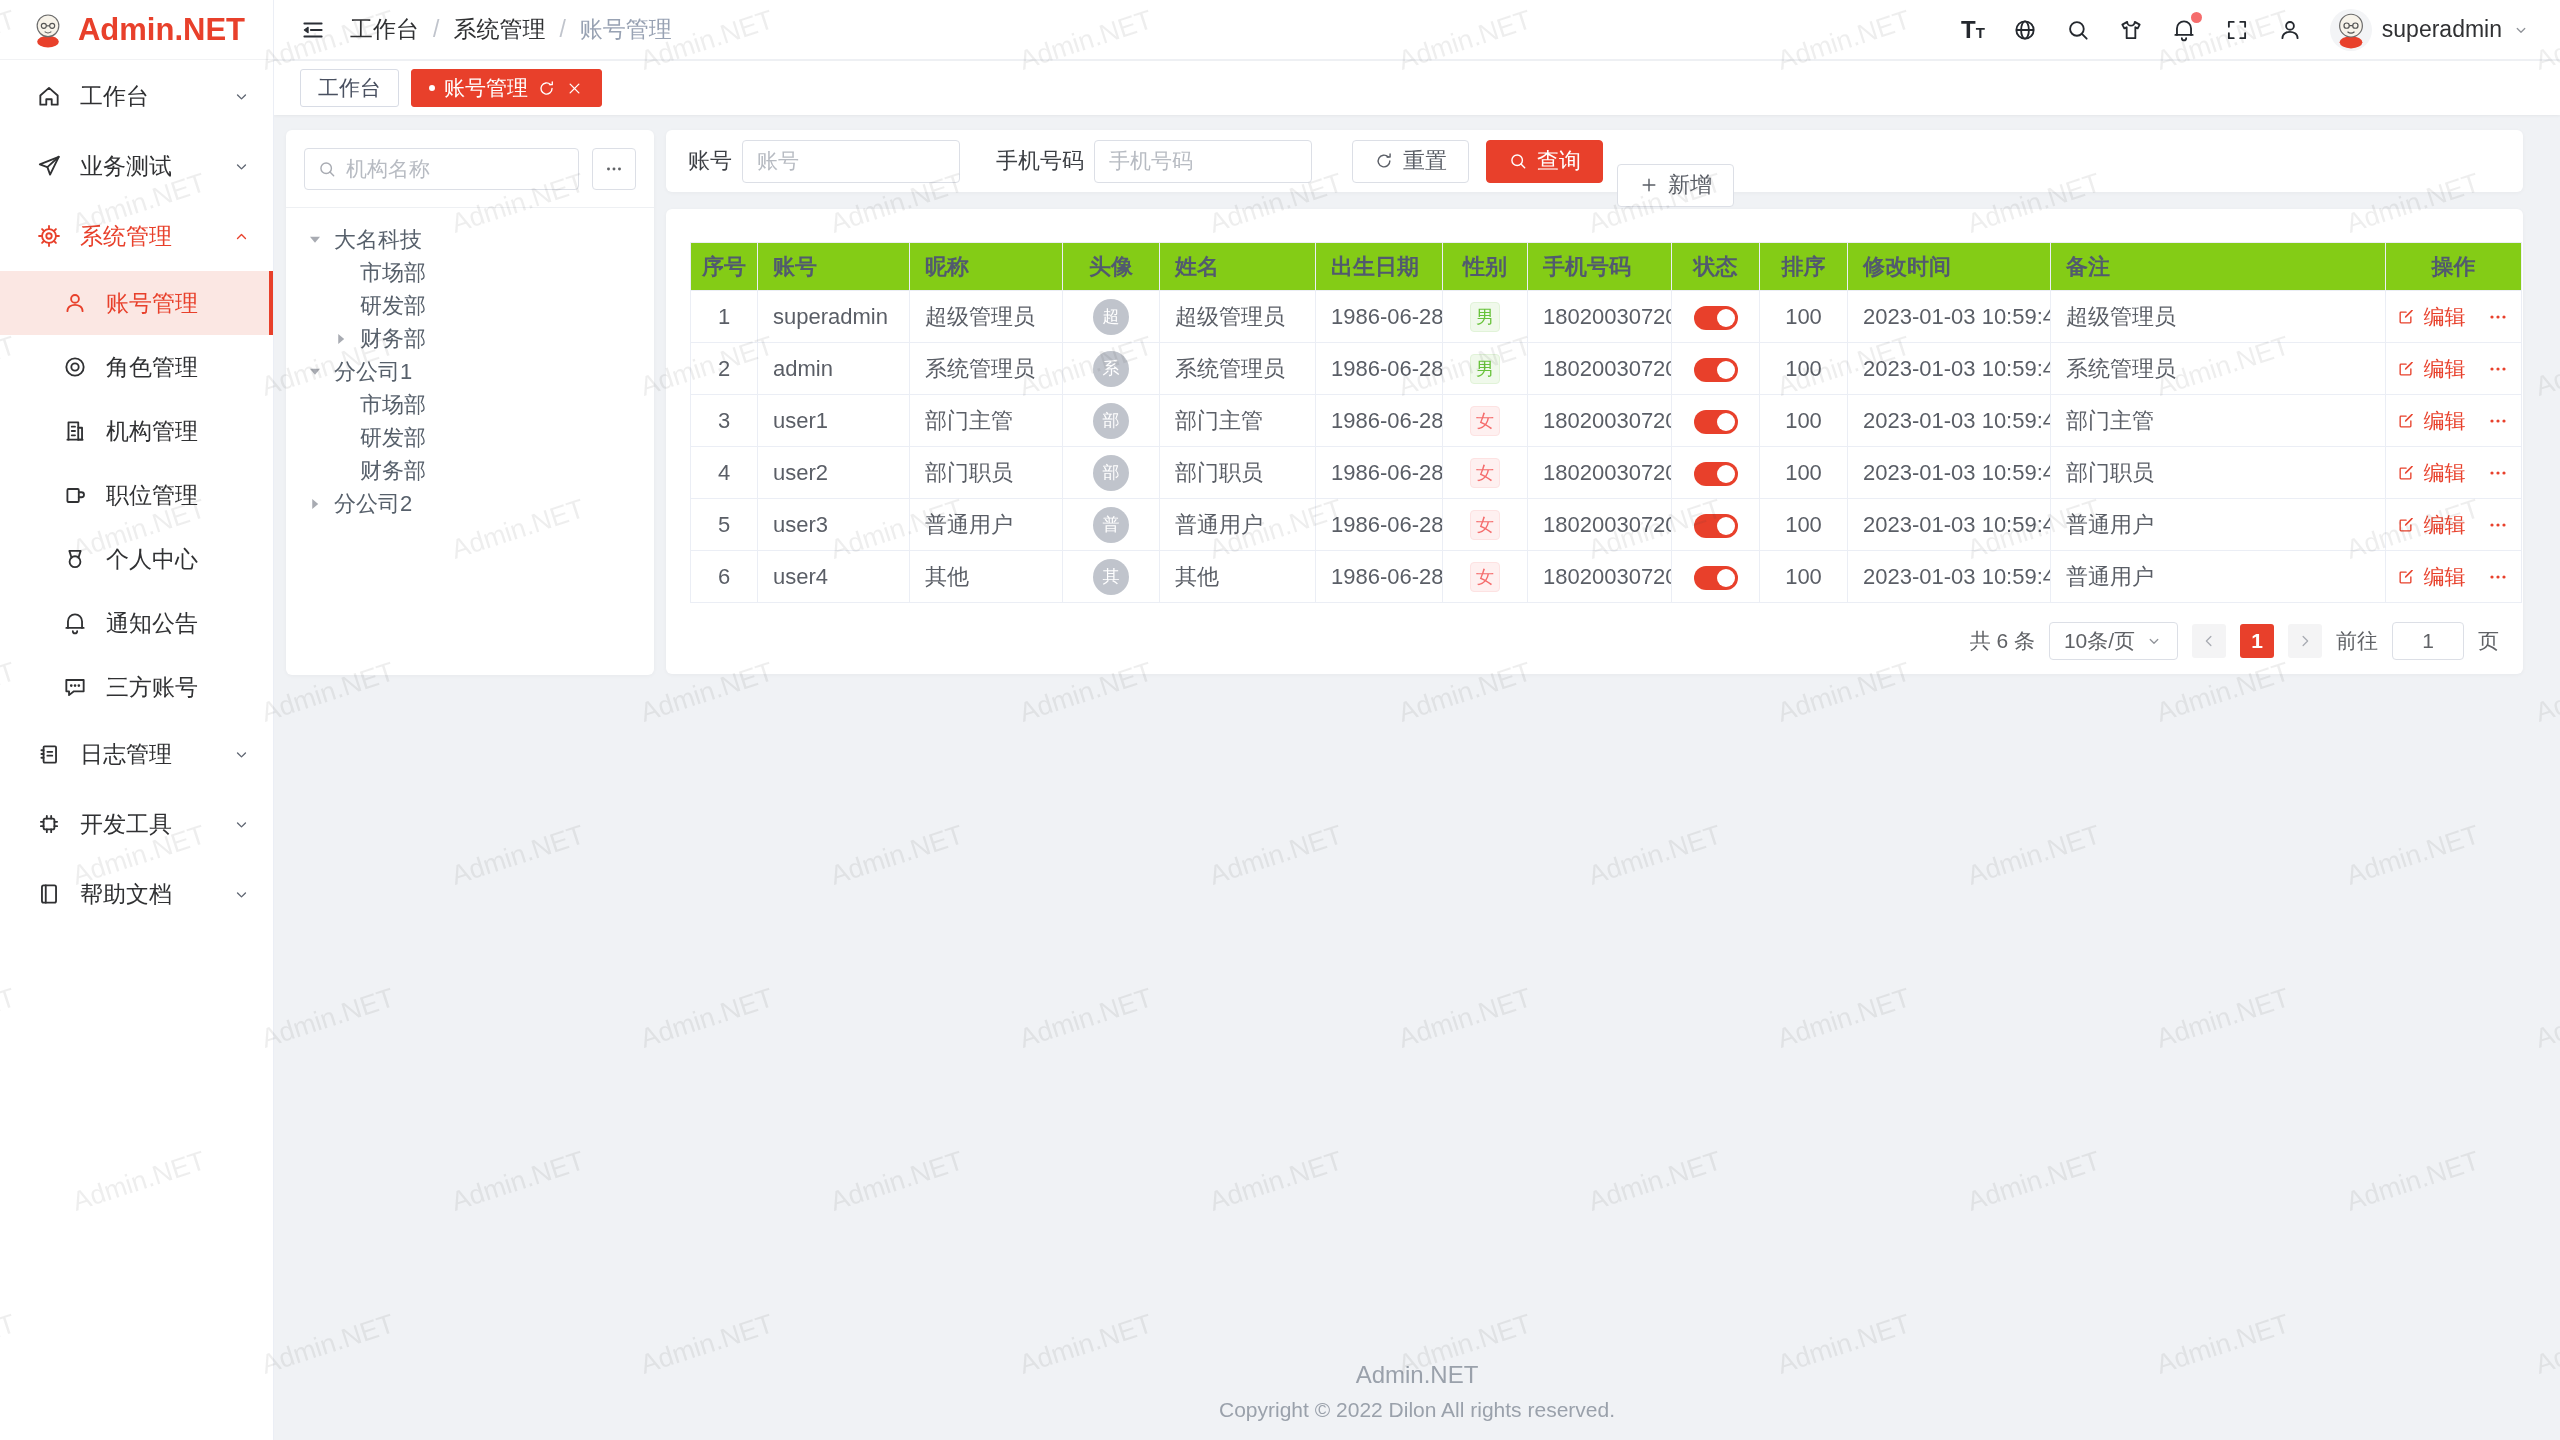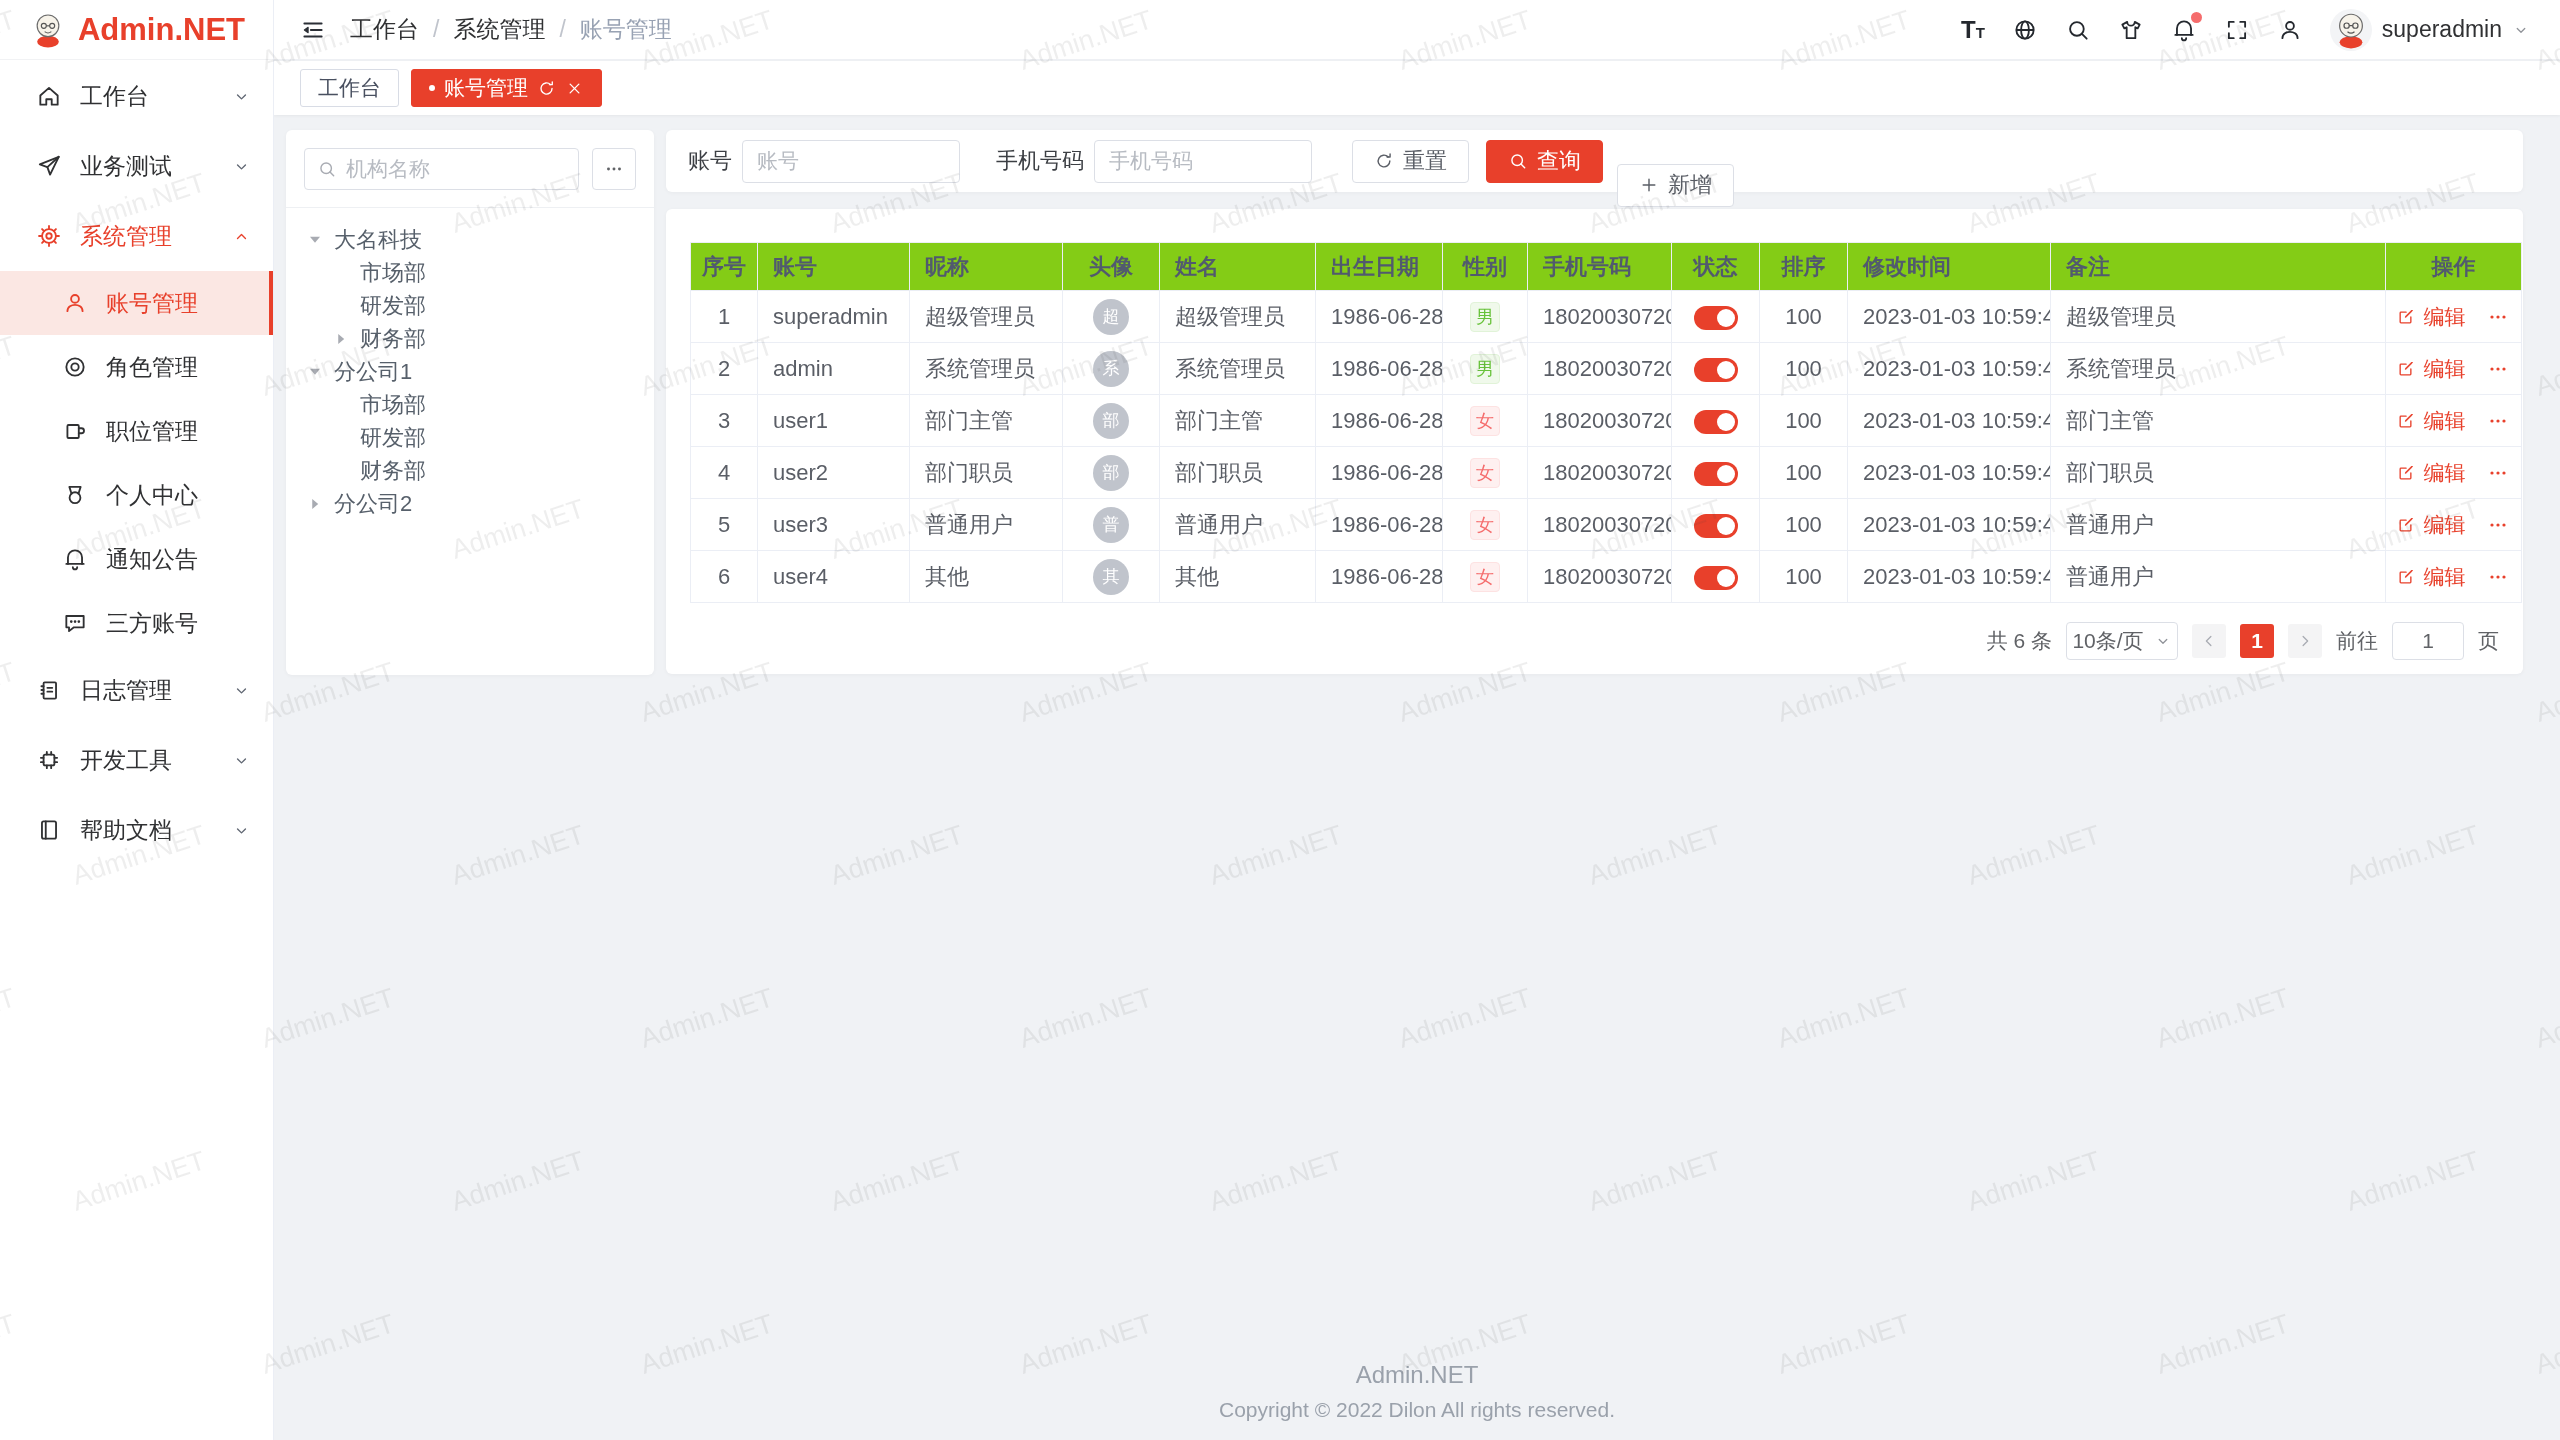--- a/index.html
+++ b/index.html
@@ -80,21 +80,21 @@
   .tag { display:inline-flex; width:30px; height:30px; border-radius:4px; font-size:18px; align-items:center; justify-content:center; vertical-align:middle; }
   .tag-male { background:#f0f9eb; border:1px solid #e1f3d8; color:#67c23a; }
   .tag-female { background:#fef0f0; border:1px solid #fde2e2; color:#f56c6c; }
   .switch { display:inline-block; width:44px; height:24px; border-radius:12px; background:#e8402b; position:relative; vertical-align:middle; cursor:pointer; }
   .switch::after { content:""; position:absolute; right:3px; top:3px; width:18px; height:18px; border-radius:50%; background:#fff; }
   .op-edit { color:#e8402b; display:inline-flex; align-items:center; gap:7px; font-size:21px; cursor:pointer; vertical-align:middle; }
   .op-edit .icon { width:19px; height:19px; }
   .op-more { display:inline-flex; width:24px; height:24px; color:#e8402b; margin-left:14px; cursor:pointer; vertical-align:middle; }
 
   .pagination { position:absolute; right:24px; bottom:14px; display:flex; align-items:center; gap:14px; font-size:21px; color:#606266;justify-content:space-between; }
-  .page-size { width:112px; height:38px; border:1px solid #dcdfe6; border-radius:4px; display:flex; align-items:center; justify-content:center; gap:10px; cursor:pointer; color:#606266; }
+  .page-size { width:129px; height:38px; border:1px solid #dcdfe6; border-radius:4px; display:flex; align-items:center; justify-content:center; gap:10px; cursor:pointer; color:#606266; }
   .pg-btn { width:34px; height:34px; border-radius:3px; background:#f4f4f5; color:#a8abb2; display:flex; align-items:center; justify-content:center; cursor:pointer; }
   .pg-btn .icon { width:18px; height:18px; }
   .pg-current { width:34px; height:34px; border-radius:3px; background:#e8402b; color:#fff; display:flex; align-items:center; justify-content:center; font-weight:600; cursor:pointer; }
   .goto-input { width:72px; height:38px; border:1px solid #dcdfe6; border-radius:4px; text-align:center; font-size:21px; color:#606266; outline:none; }
 
   .page-footer { position:absolute; left:0; right:0; bottom:18px; text-align:center; color:#9aa1ab; }
   .footer-title { font-size:24px; margin-bottom:9px; }
   .footer-copy { font-size:21px; }
 
   
@@ -173,20 +173,31 @@
          <span class="mi-label">账号管理</span>
        </div>
         <div class="menu-item submenu-item ">
          <span class="icon mi-icon">
             <svg viewBox="0 0 24 24" fill="none" stroke="currentColor" stroke-width="1.7" stroke-linecap="round" stroke-linejoin="round">
               <circle cx="12" cy="12" r="8"></circle>
               <circle cx="12" cy="12" r="3.4"></circle>
             </svg>
           </span>
          <span class="mi-label">角色管理</span>
+       </div>
+        <div class="menu-item submenu-item ">
+         <span class="icon mi-icon">
+            <svg viewBox="0 0 24 24" fill="none" stroke="currentColor" stroke-width="1.7" stroke-linecap="round" stroke-linejoin="round">
+              <path d="M6 20V4h9v16"></path>
+              <path d="M15 9h3.5v11H15"></path>
+              <path d="M5 20h14"></path>
+              <path d="M9 8h3M9 12h3M9 16h3"></path>
+            </svg>
+          </span>
+         <span class="mi-label">机构管理</span>
        </div>
         <div class="menu-item submenu-item ">
          <span class="icon mi-icon">
             <svg viewBox="0 0 24 24" fill="none" stroke="currentColor" stroke-width="1.7" stroke-linecap="round" stroke-linejoin="round">
               <rect x="5" y="6.5" width="10.5" height="12" rx="1"></rect>
               <path d="M15.5 9.5H18a2.3 2.3 0 0 1 0 4.6h-2.5"></path>
             </svg>
           </span>
          <span class="mi-label">职位管理</span>
        </div>

